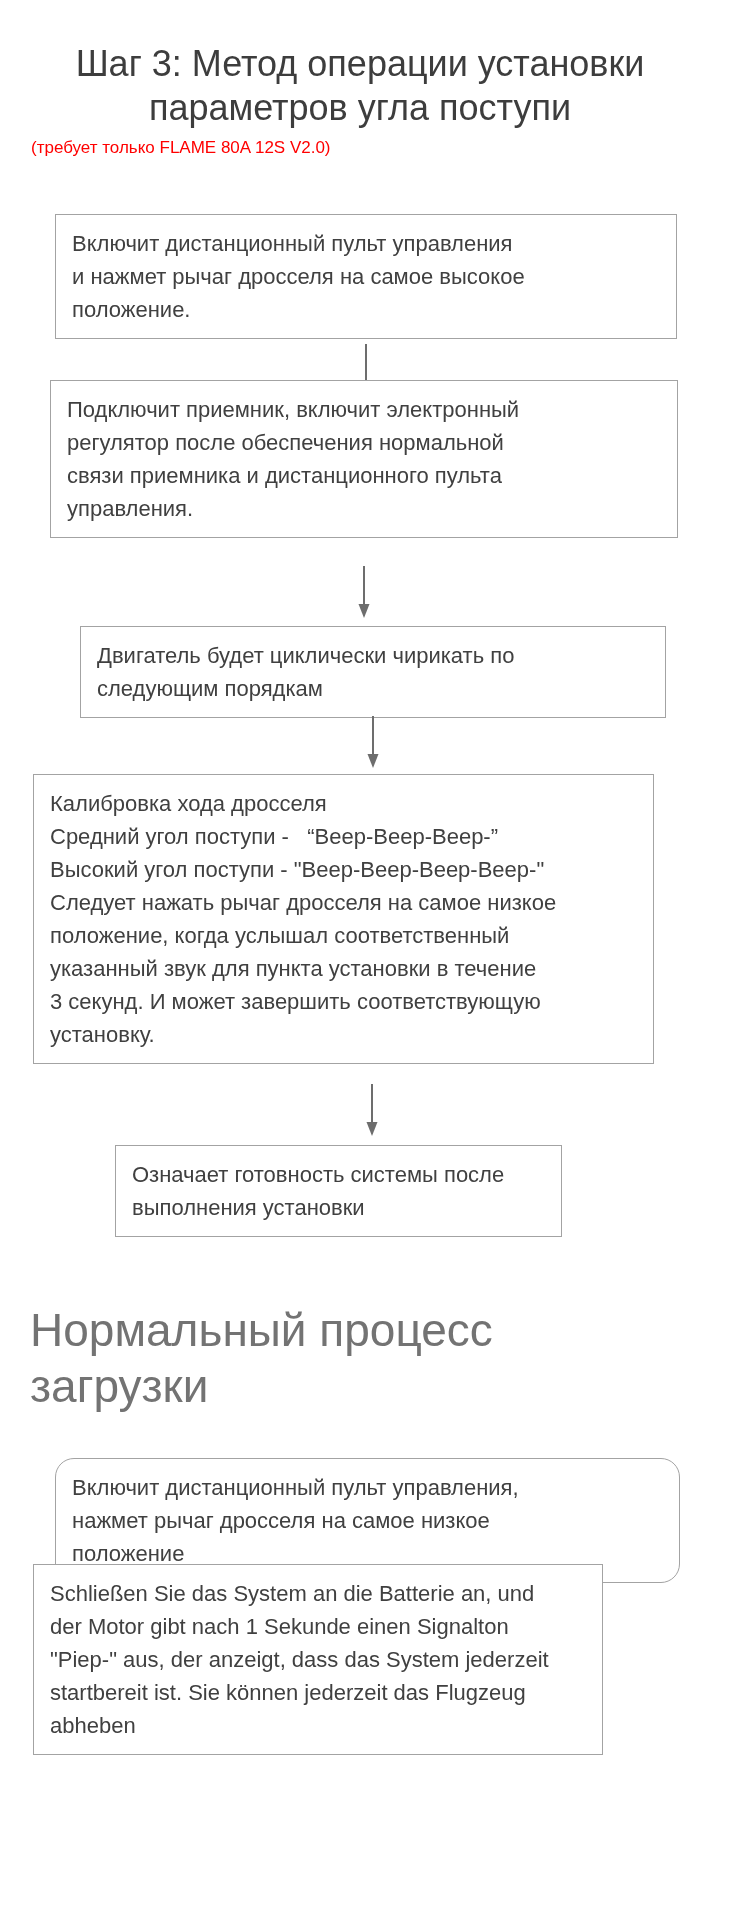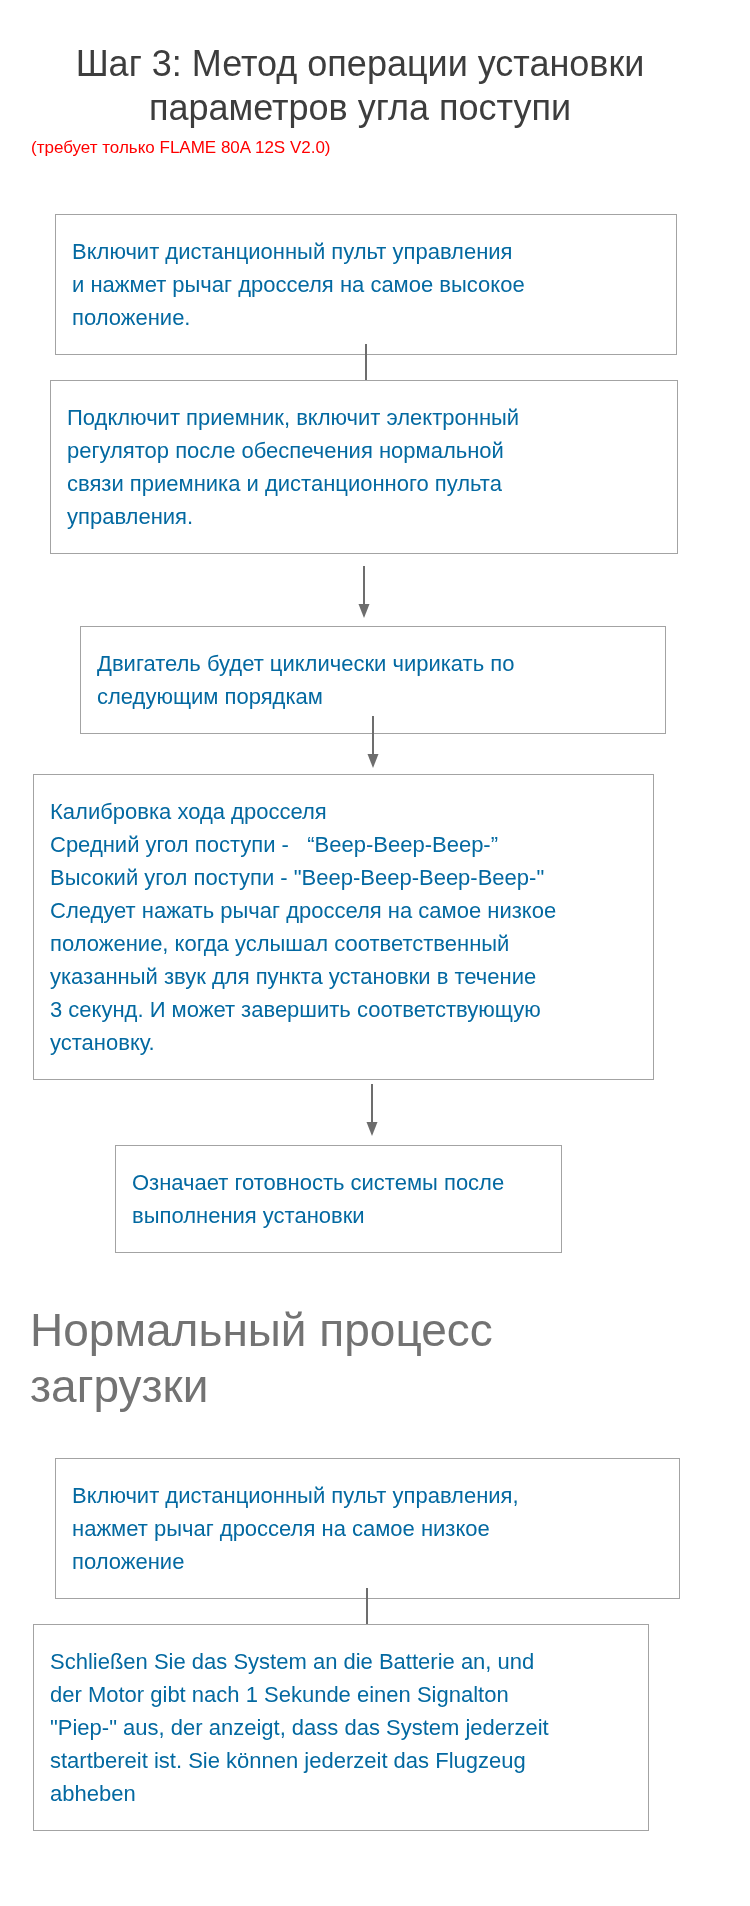--- a/index.html
+++ b/index.html
@@ -41,34 +41,34 @@
     top: 1302px;
     width: 560px;
     font-size: 46px;
     line-height: 1.22;
     color: #737373;
     font-weight: 400;
   }
   .flow-box {
     border: 1px solid #a3a3a3;
     background: #ffffff;
-    color: #0369a1;
+    color: #404040;
     font-size: 22px;
     line-height: 1.5;
-    padding: 20px 16px;
+    padding: 12px 16px;
     white-space: pre-wrap;
     box-sizing: border-box;
   }
   .box1 { left: 55px;  top: 214px;  width: 622px; }
   .box2 { left: 50px;  top: 380px;  width: 628px; }
   .box3 { left: 80px;  top: 626px;  width: 586px; }
   .box4 { left: 33px;  top: 774px;  width: 621px; }
   .box5 { left: 115px; top: 1145px; width: 447px; }
-  .box6 { left: 55px;  top: 1458px; width: 625px; }
-  .box7 { left: 33px;  top: 1624px; width: 616px; }
+  .box6 { left: 55px;  top: 1458px; width: 625px; border-radius: 19px; }
+  .box7 { left: 33px;  top: 1564px; width: 570px; }
 
   .flow-arrow {
     width: 16px;
     height: 52px;
   }
   .arrow1 { left: 358px; top: 344px; }
   .arrow2 { left: 356px; top: 566px; }
   .arrow3 { left: 365px; top: 716px; }
   .arrow4 { left: 364px; top: 1084px; }
   .arrow5 { left: 359px; top: 1588px; }

